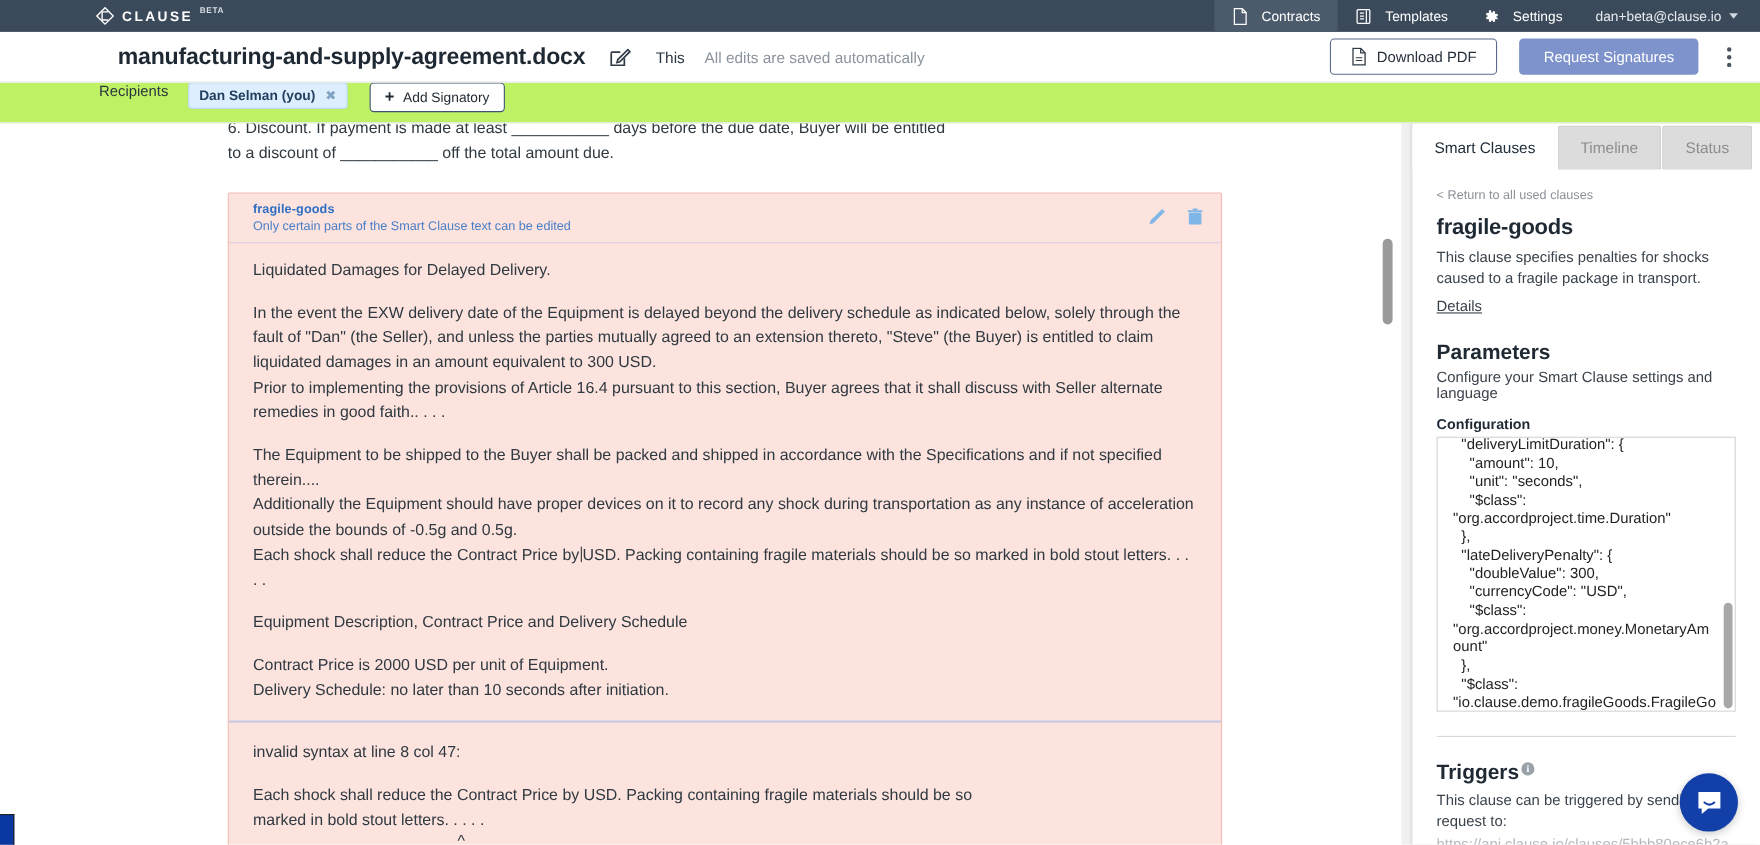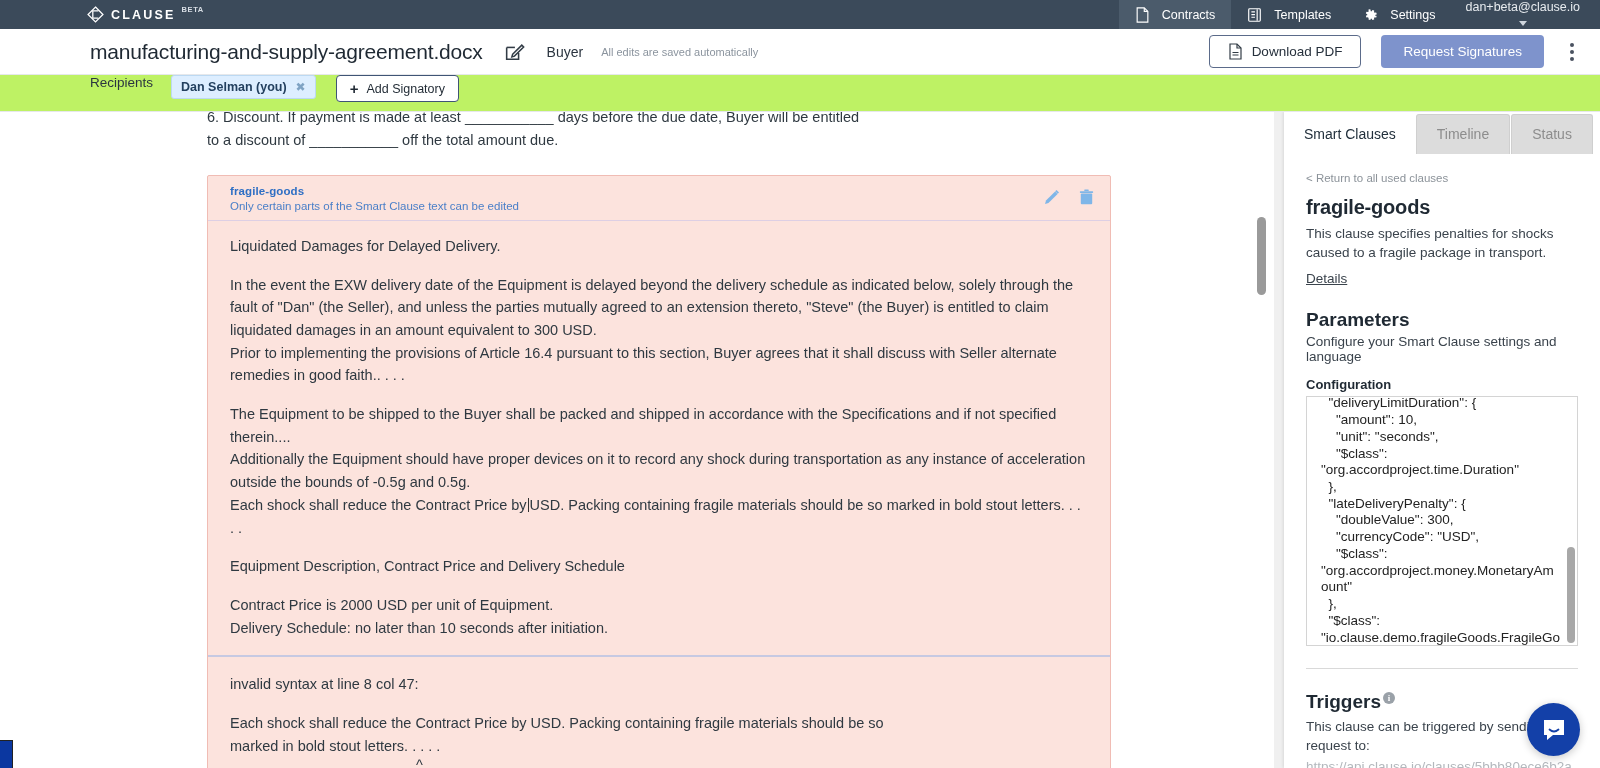--- a/index.html
+++ b/index.html
@@ -38,42 +38,42 @@
     display: flex; align-items: center; gap: 12px;
     padding: 0 16px; color: #ffffff; font-size: 12.5px;
     cursor: pointer;
   }
   .nav-item.active { background: #4b5b6b; }
   .nav-icon { width: 15px; height: 16px; display:block; }
   .nav-user {
     display: flex; align-items: center; gap: 7px;
     padding: 0 20px 0 14px; color: #e7ebef; font-size: 12.5px;
     cursor: pointer;
-    flex-direction: column;
   }
   .caret {
     width: 0; height: 0; border-left: 4px solid transparent;
     border-right: 4px solid transparent; border-top: 5px solid #cfd6dd;
   }
 
   
   .docheader {
     height: 46px; background: #ffffff;
     border-bottom: 1px solid #e6e8eb;
     display: flex; align-items: center;
     padding: 0 18px 0 90px;
     position: relative; z-index: 20;
   }
   .doctitle {
-    font-size: 21px; font-weight: normal; color: #1f2933;
+    font-size: 21px; font-weight: bold; color: #1f2933;
     letter-spacing: -.2px;
+    margin-left: 17px;
   }
   .edit-title-icon { margin-left: 20px; width: 22px; height: 22px; cursor:pointer; display:block;}
   .docstate { margin-left: 22px; font-size: 14px; color: #2b3540; }
-  .docsaved { margin-left: 18px; font-size: 11px; color: #8b949e; }
+  .docsaved { margin-left: 18px; font-size: 14px; color: #8b949e; }
   .dh-spacer { flex: 1; }
   .btn-dl {
     display: flex; align-items: center; gap: 9px;
     height: 33px; padding: 0 18px;
     border: 1px solid #5b6b8a; border-radius: 4px;
     background: #ffffff; color: #26303c; font-size: 13.5px;
     cursor: pointer;
   }
   .btn-req {
     height: 33px; padding: 0 22px; margin-left: 20px;
@@ -309,21 +309,21 @@
   </div>
 </div>
 
 <div class="docheader">
   <div class="doctitle">manufacturing-and-supply-agreement.docx</div>
   <svg class="edit-title-icon" viewBox="0 0 24 24">
     <path d="M4 7 v13 h13 V13" fill="none" stroke="#323c46" stroke-width="1.7"></path>
     <path d="M4 7 h9" fill="none" stroke="#323c46" stroke-width="1.7"></path>
     <path d="M10.5 14.5 L20.5 4.5 L22.5 6.5 L12.5 16.5 L9.7 17.3 Z" fill="none" stroke="#323c46" stroke-width="1.7"></path>
   </svg>
-  <div class="docstate">Buyer</div>
+  <div class="docstate">This</div>
   <div class="docsaved">All edits are saved automatically</div>
   <div class="dh-spacer"></div>
 
   <div class="btn-dl">
     <svg width="15" height="17" viewBox="0 0 15 17">
       <path d="M2 1 h7 l4 4 v11 h-11 z" fill="none" stroke="#323c46" stroke-width="1.2"></path>
       <path d="M9 1 v4 h4" fill="none" stroke="#323c46" stroke-width="1.2"></path>
       <path d="M4.5 9.5 h6 M4.5 12 h6" stroke="#323c46" stroke-width="1.1"></path>
     </svg>
     <span>Download PDF</span>

